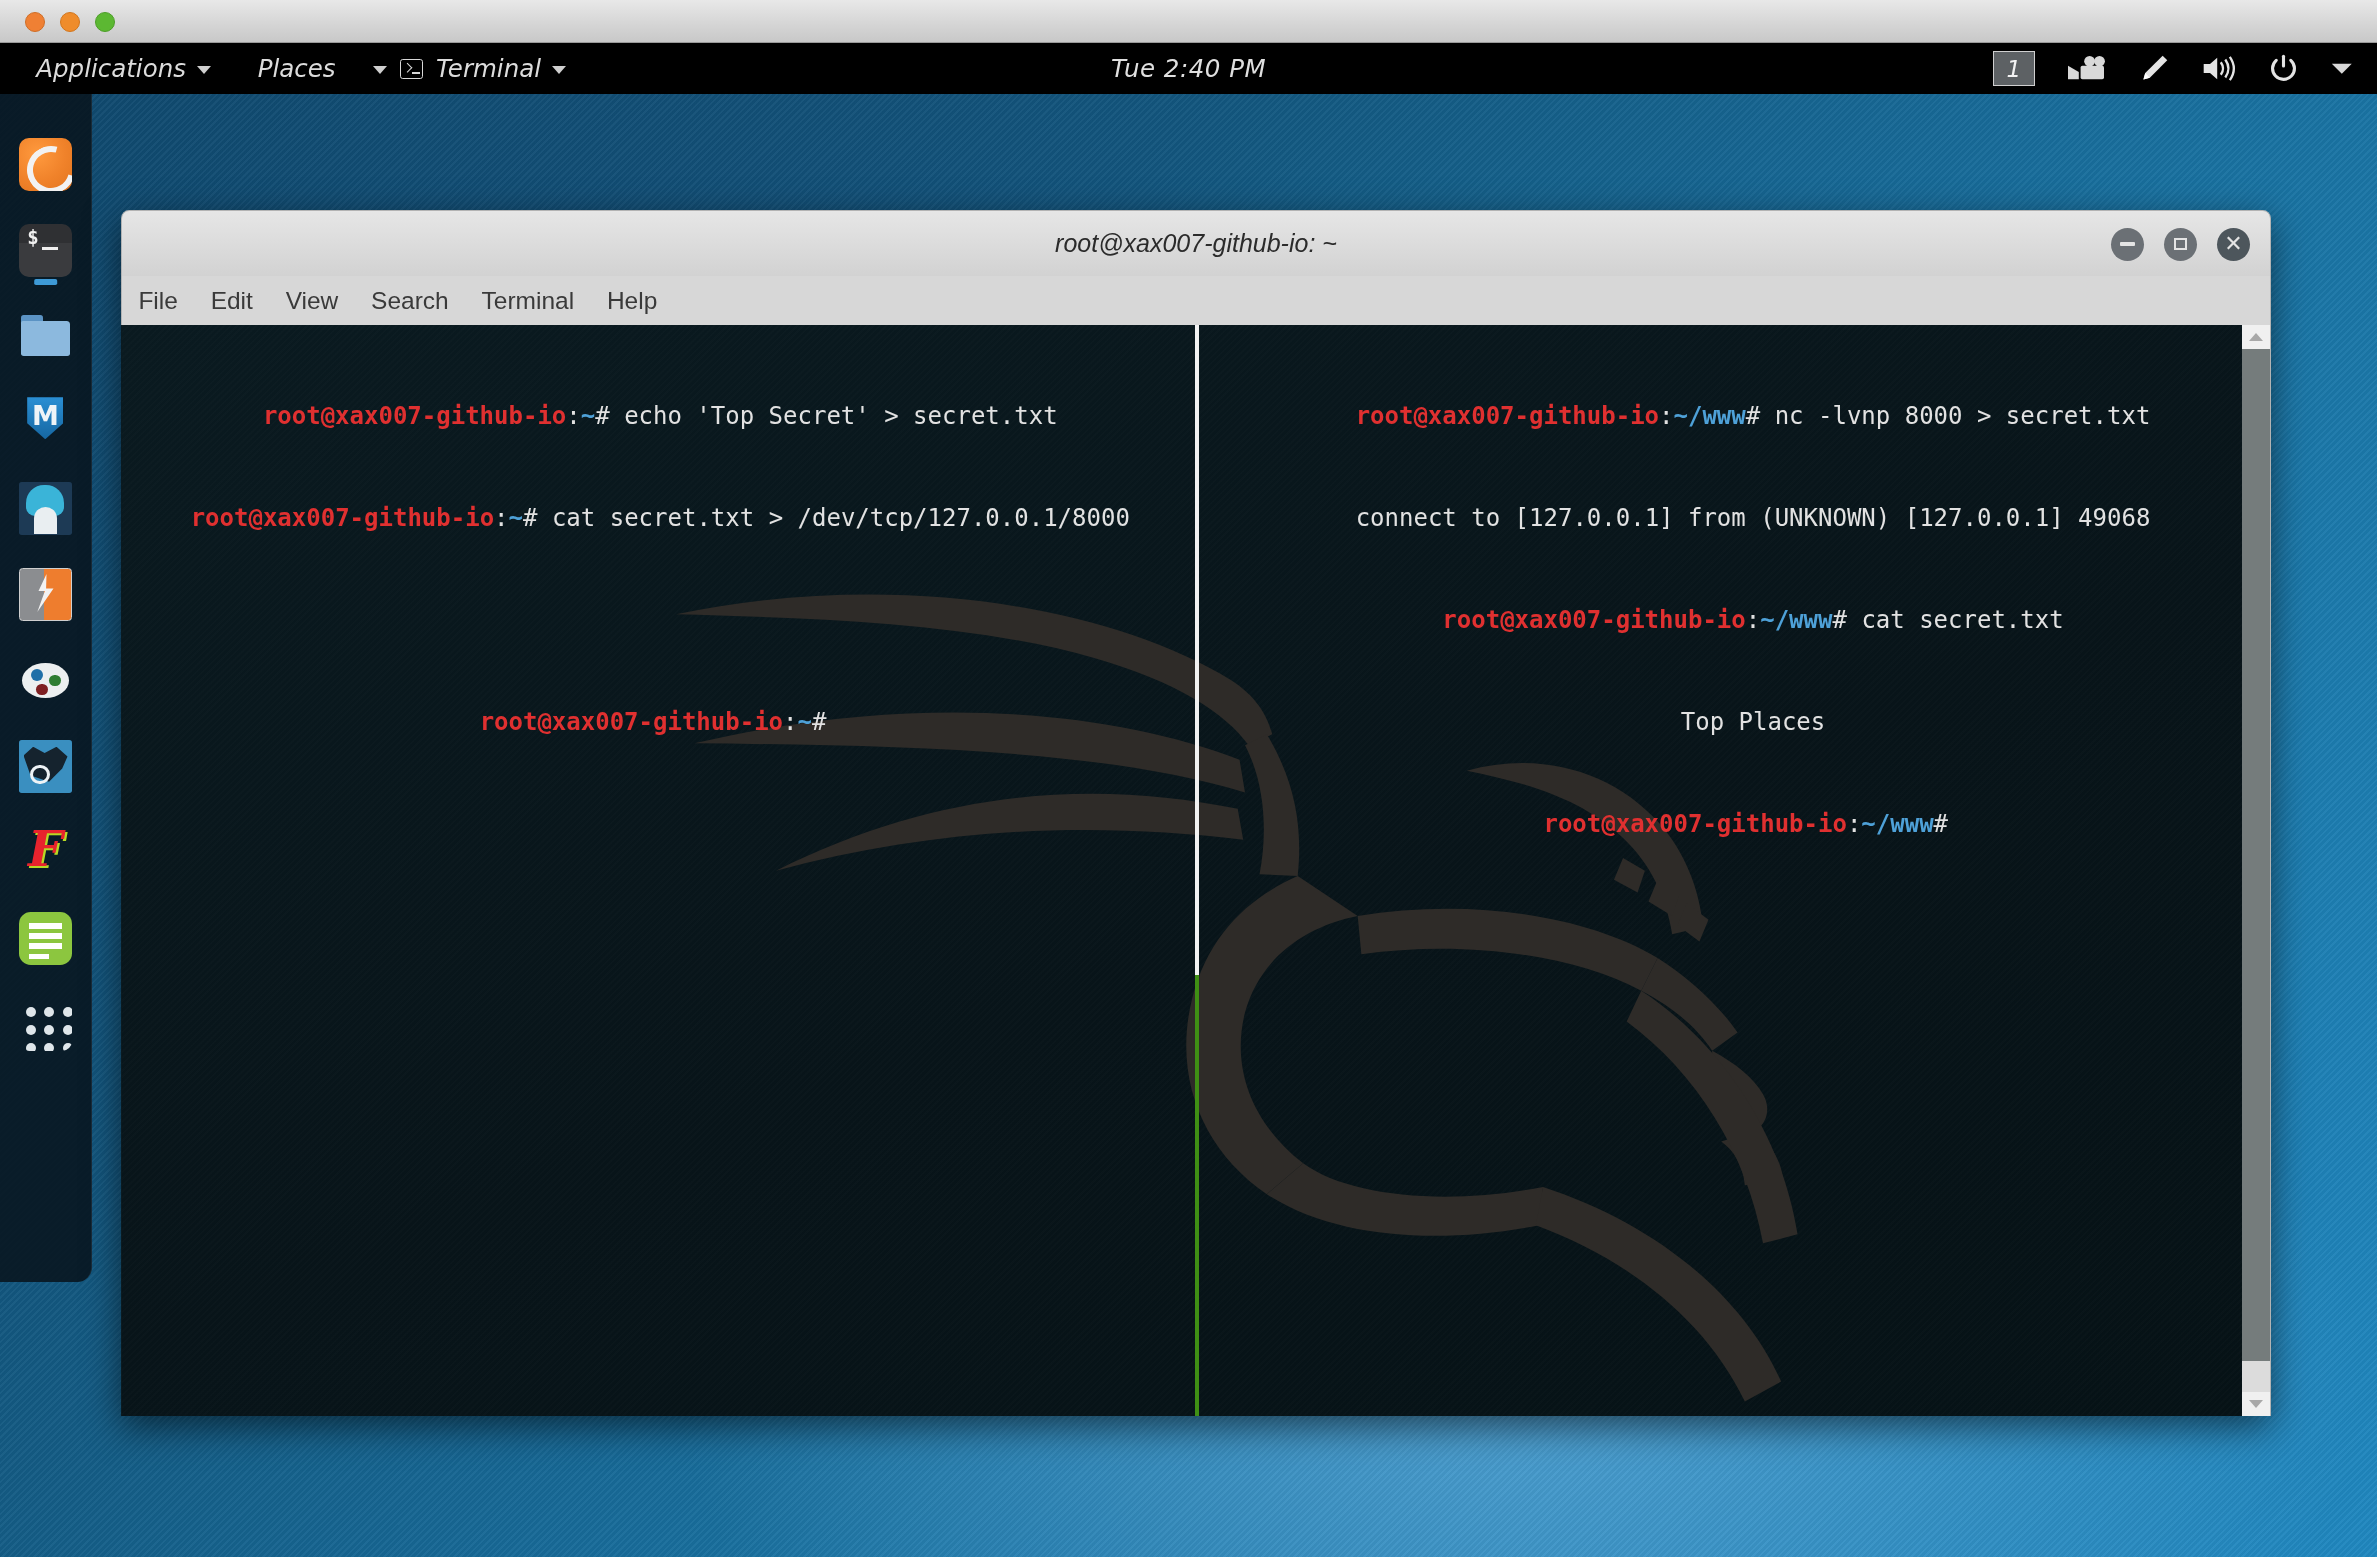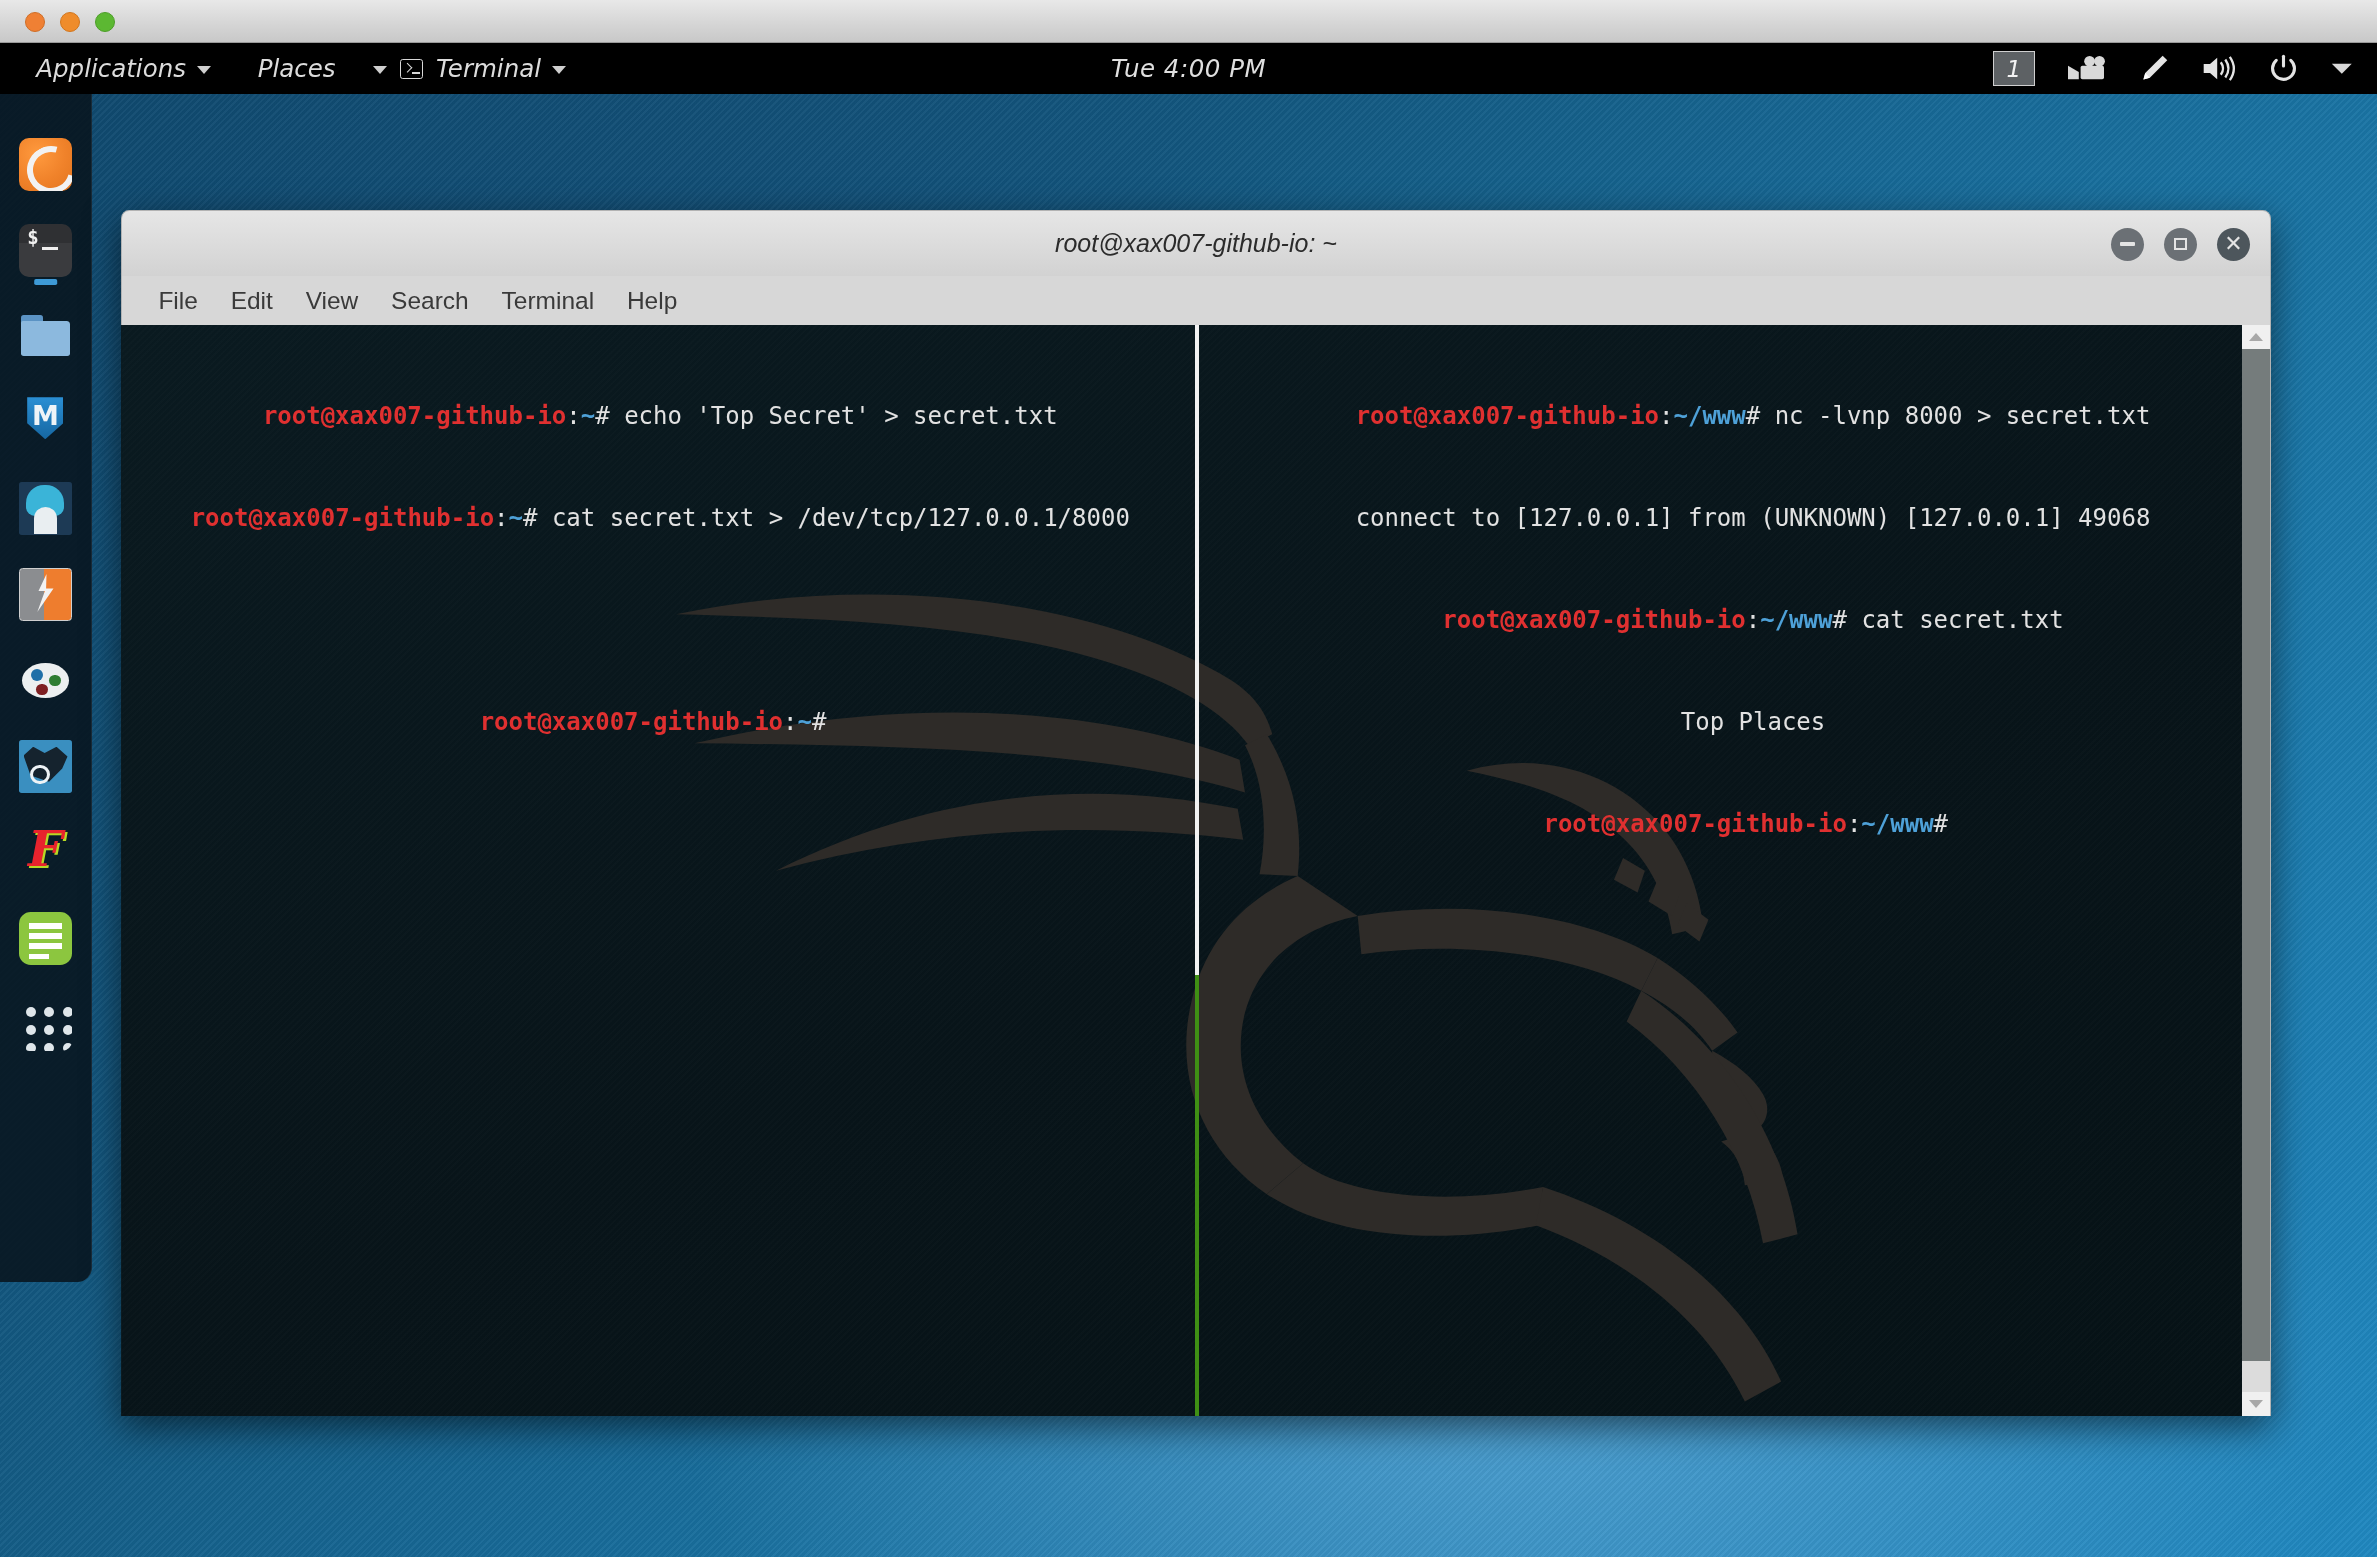--- a/index.html
+++ b/index.html
@@ -307,21 +307,20 @@
   .winbtn .bar { width: 14.5px; height: 3.6px; background: #e4e4e4; border-radius: 0.9px; }
   .winbtn .sq { width: 12.7px; height: 12.7px; border: 2.7px solid #e4e4e4; }
   .winbtn .xs { font-size: 22px; line-height: 1; font-family: "DejaVu Sans", sans-serif; }
 
   #menustrip {
     height: 49px;
     background: #d7d7d7;
     border-left: 0.9px solid #b3b3b3;
     border-right: 0.9px solid #b3b3b3;
     display: flex; align-items: center;
-    padding-left: 20px;
     gap: 0;
   }
   .menu-item {
     padding: 0 16.4px; height: 49px;
     display: flex; align-items: center;
     font-size: 24.5px; color: #3a3a3a;
     font-family: "Liberation Sans", sans-serif;
   }
 
   
@@ -452,21 +451,21 @@
       <span class="caret"></span>
     </div>
 
     <div class="mb-item" id="mb-terminal">
       <span class="term-glyph"></span>
       <span>Terminal</span>
       <span class="caret"></span>
     </div>
 
     <div id="mb-clock">
-      <span>Tue 4:00 PM</span>
+      <span>Tue 2:40 PM</span>
     </div>
 
     <div id="tray">
       <div id="workspace-indicator">
         <span>1</span>
       </div>
 
       <div class="tray-icon">
         <svg width="40" height="27" viewBox="0 0 44 30">
           <circle cx="26" cy="7" r="6" fill="#d8d8d8"></circle>

